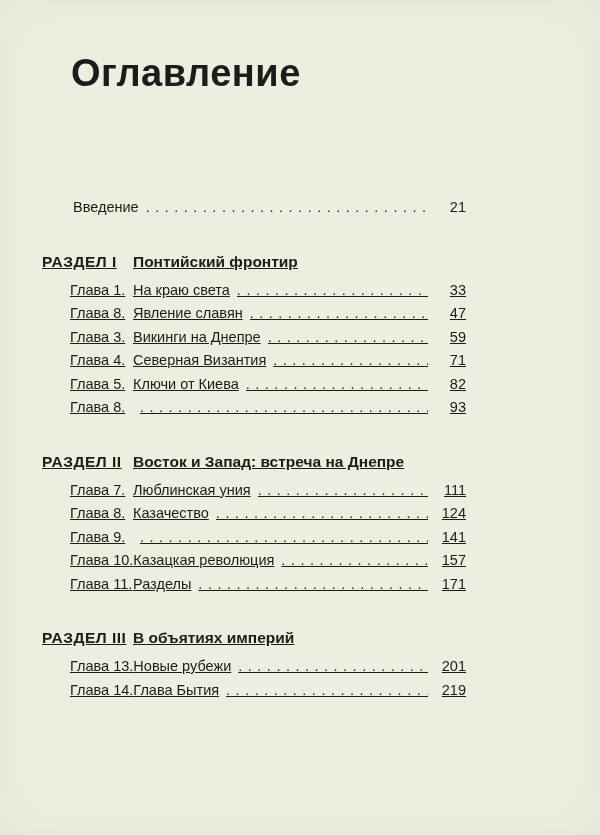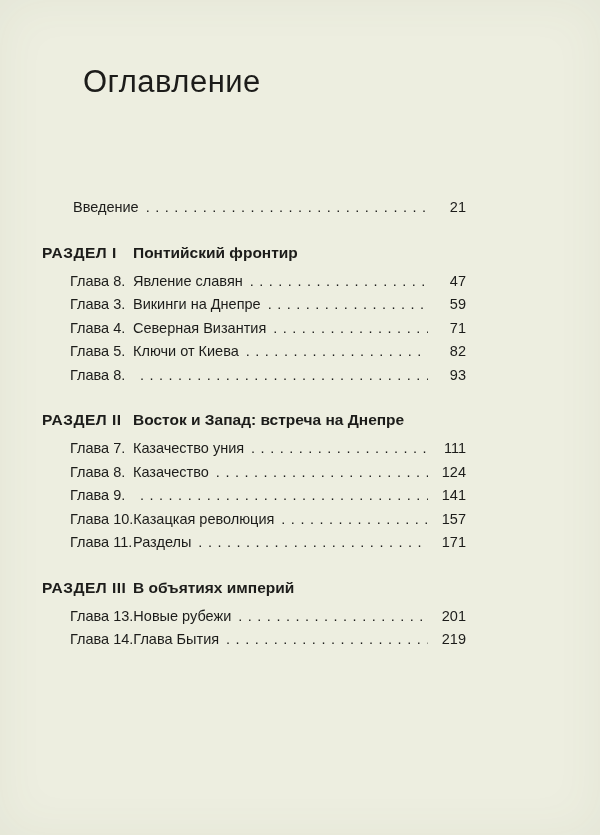--- a/index.html
+++ b/index.html
@@ -10,42 +10,42 @@
     background: #edeee0;
     box-shadow: inset 0 0 50px rgba(90, 95, 60, 0.06);
     font-family: "Liberation Sans", sans-serif;
     color: #1c1c1a;
     overflow: hidden;
   }
   .book-title {
     position: absolute;
     left: 71px;
     top: 52px;
-    margin: 12px;
-    font-size: 31px;
-    font-weight: 400;
+    margin: 0;
+    font-size: 38px;
+    font-weight: 700;
     letter-spacing: 0.5px;
     color: #1c1c1a;
   }
   .toc {
     position: absolute;
     left: 42px;
     top: 196px;
     width: 424px;
     font-size: 14.5px;
     line-height: 23.5px;
   }
   .row {
     display: flex;
     align-items: baseline;
     height: 23.5px;
     white-space: nowrap;
   }
   .front .row { padding-left: 31px; }
-  .section { margin-top: 20px; }
+  .section { margin-top: 29px; text-decoration: underline; }
   .section-heading {
     display: flex;
     align-items: baseline;
     height: 26px;
     font-size: 15.5px;
     font-weight: 700;
     line-height: 26px;
     white-space: nowrap;
   }
   .section-label {
@@ -91,20 +91,26 @@
       </div>
     </div>
 
     <div class="section">
       <div class="section-heading">
         <span class="section-label">РАЗДЕЛ I</span>
         <span class="section-title">Понтийский фронтир</span>
       </div>
       <div class="chapters">
         <div class="row">
+          <span class="chap-label">Глава 1.</span>
+          <span class="entry-title">На краю света</span>
+          <span class="dots"></span>
+          <span class="pagenum">33</span>
+        </div>
+        <div class="row">
           <span class="chap-label">Глава 8.</span>
           <span class="entry-title">Явление славян</span>
           <span class="dots"></span>
           <span class="pagenum">47</span>
         </div>
         <div class="row">
           <span class="chap-label">Глава 3.</span>
           <span class="entry-title">Викинги на Днепре</span>
           <span class="dots"></span>
           <span class="pagenum">59</span>
@@ -130,21 +136,21 @@
     </div>
 
     <div class="section">
       <div class="section-heading">
         <span class="section-label">РАЗДЕЛ II</span>
         <span class="section-title">Восток и Запад: встреча на Днепре</span>
       </div>
       <div class="chapters">
         <div class="row">
           <span class="chap-label">Глава 7.</span>
-          <span class="entry-title">Казачество уния</span>
+          <span class="entry-title">Люблинская уния</span>
           <span class="dots"></span>
           <span class="pagenum">111</span>
         </div>
         <div class="row">
           <span class="chap-label">Глава 8.</span>
           <span class="entry-title">Казачество</span>
           <span class="dots"></span>
           <span class="pagenum">124</span>
         </div>
         <div class="row">

